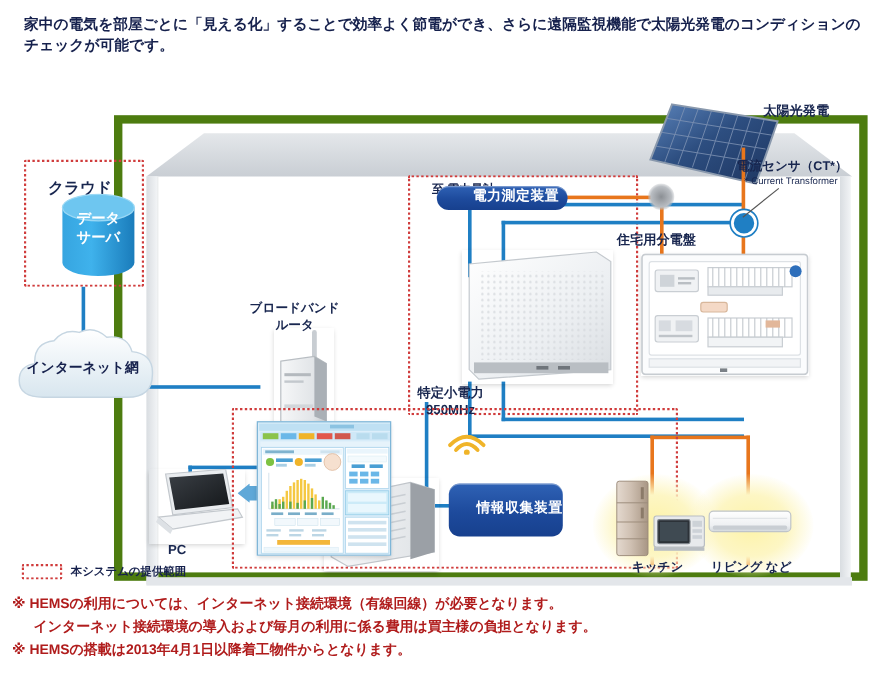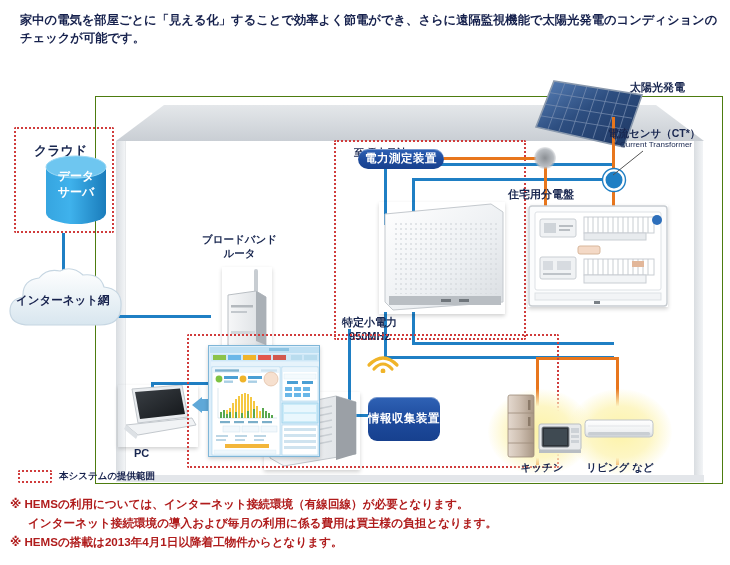--- a/index.html
+++ b/index.html
@@ -15,39 +15,39 @@
 
   
   .hdr{position:absolute;left:8px;top:3px;width:714px;}
   .hdr-title{font-size:14.5px;font-weight:700;letter-spacing:.2px;color:#16214d;white-space:nowrap;}
   .hdr-bullet{display:inline-block;color:#16214d;font-weight:700;margin-right:3px;font-size:13px;}
   .hdr-body{margin-top:9px;margin-left:12px;font-size:12.3px;line-height:1.45;color:#16214d;width:700px;font-weight:bold;}
 
   
   .frame{
     position:absolute;left:95px;top:96px;width:628px;height:388px;
-    border:1px solid #4d7c0f;background:#ffffff;box-sizing:border-box;
+    border:7px solid #4d7c0f;background:#ffffff;box-sizing:border-box;
   }
   
   .house-svg{position:absolute;left:0;top:0;}
 
   
   .abs{position:absolute;}
   .lbl{position:absolute;font-size:10.5px;color:#18264f;font-weight:700;line-height:1.25;text-align:center;white-space:nowrap;}
   .lbl-sm{position:absolute;font-size:8px;color:#18264f;line-height:1.2;white-space:nowrap;}
 
   
   .badge{
     position:absolute;
     background:linear-gradient(180deg,#2f62b5 0%,#1d4a9c 55%,#17408e 100%);
     color:#fff;border-radius:11px;
     font-size:11.5px;font-weight:700;text-align:center;
     display:flex;align-items:center;justify-content:center;
     box-shadow:inset 0 1px 0 rgba(255,255,255,.35);
-    letter-spacing:.5px;line-height:1.2;
+    letter-spacing:.5px;line-height:1.2;padding-left:23px;
   }
   .badge.two{border-radius:9px;}
 
   
   .dash{
     position:absolute;border:2px dotted #d03c3c;box-sizing:border-box;border-radius:2px;
     background:transparent;
   }
   .cloud-text{
     position:absolute;font-size:11.5px;font-weight:700;color:#16214d;white-space:nowrap;
@@ -330,21 +330,21 @@
       <defs>
         <linearGradient id="cg" x1="0" y1="0" x2="0" y2="1">
           <stop offset="0%" stop-color="#ffffff"></stop>
           <stop offset="100%" stop-color="#d8e6ef"></stop>
         </linearGradient>
       </defs>
       <path d="M26 58 Q6 58 6 44 Q6 32 19 30 Q18 13 35 11 Q43 1 56 4 Q68 -2 79 8 Q96 6 100 20 Q118 22 117 39 Q117 58 96 58 Z" fill="url(#cg)" stroke="#c6d6e2" stroke-width="1.2"></path>
     </svg>
     <div class="cloud-text" style="left:-80px;top:196px;">インターネット網</div>
 
-    <div class="lbl" style="left:106px;top:136px;font-size:10.5px;line-height:1.3;">
+    <div class="lbl" style="left:106px;top:148px;font-size:10.5px;line-height:1.3;">
       <span>ブロードバンド</span><br>
       <span>ルータ</span>
     </div>
     <svg class="abs shadow" style="left:126px;top:170px;" width="50" height="86">
       <defs>
         <linearGradient id="rg" x1="0" y1="0" x2="1" y2="0">
           <stop offset="0%" stop-color="#f6f7f8"></stop>
           <stop offset="70%" stop-color="#e2e5e8"></stop>
           <stop offset="100%" stop-color="#c7ccd1"></stop>
         </linearGradient>

